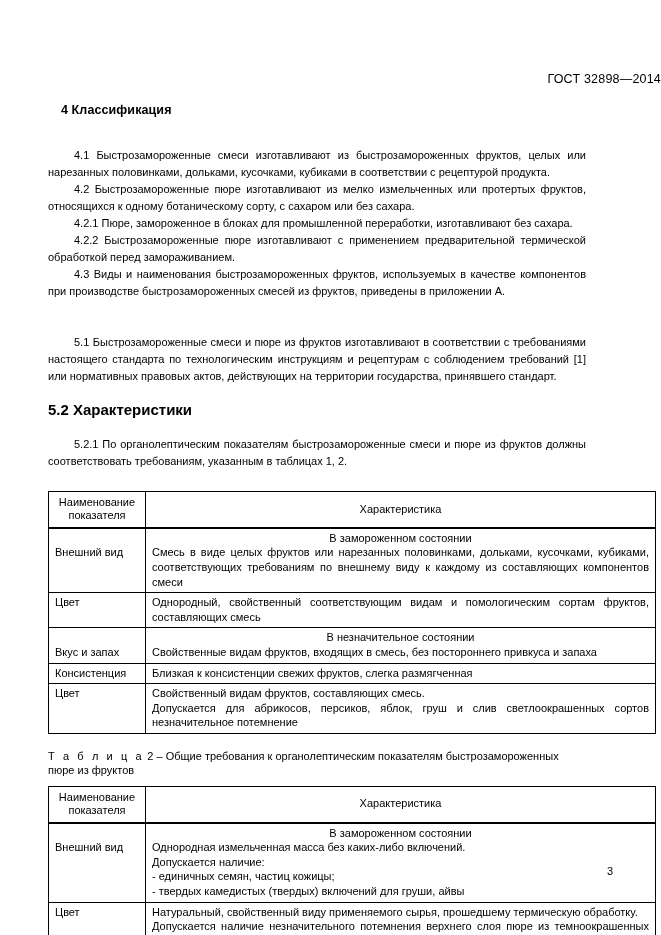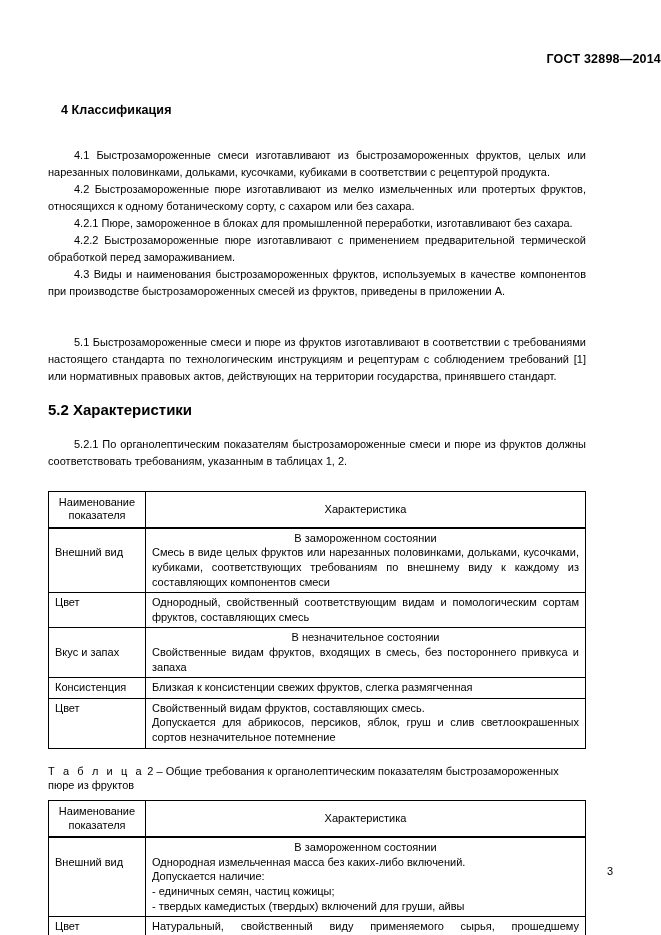--- a/index.html
+++ b/index.html
@@ -23,25 +23,25 @@
     position: absolute;
     left: 48px;
     top: 0;
     width: 538px;
   }
 
   
   .running-header {
     position: absolute;
     right: 0;
-    top: 52px;
+    top: 72px;
     width: 100%;
     text-align: right;
     font-size: 12.5px;
-    font-weight: bold;
+    font-weight: normal;
     letter-spacing: 0.2px;
   }
 
   
   h2.section-heading {
     font-size: 12.5px;
     font-weight: bold;
     margin: 13px;
     padding: 0;
     letter-spacing: 0.1px;
@@ -70,21 +70,21 @@
     line-height: 14.4px;
     margin: 0;
     text-align: left;
   }
   .table-caption .tcap-word {
     letter-spacing: 2.6px;
   }
 
   
   table.gost {
-    width: 538px;
+    width: 608px;
     border-collapse: collapse;
     table-layout: fixed;
     font-size: 11px;
   }
   table.gost td,
   table.gost th {
     border: 1px solid #000000;
     padding: 0;
     vertical-align: top;
     font-weight: normal;

